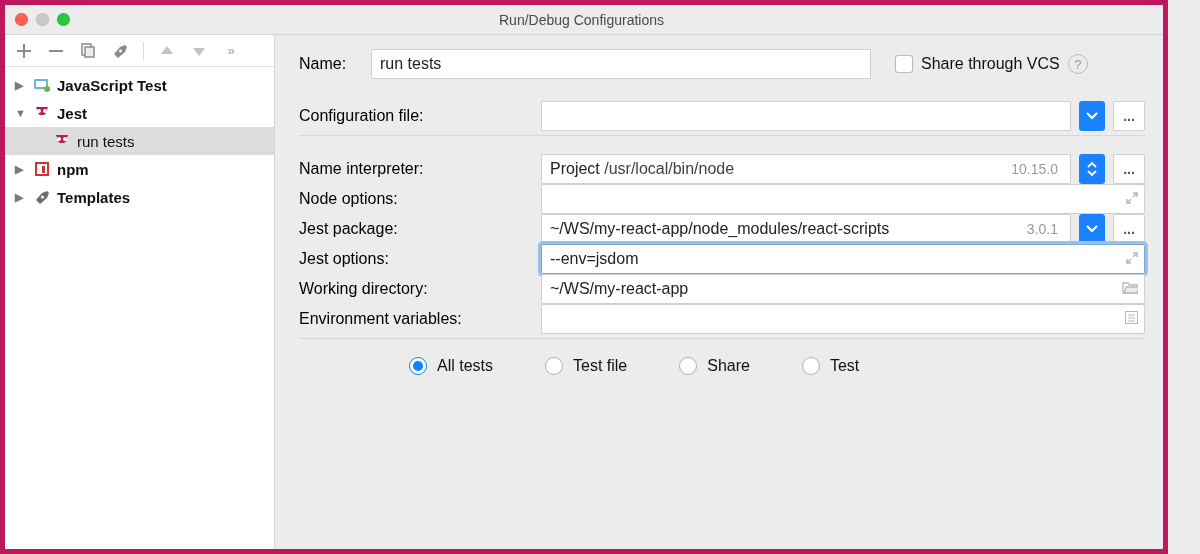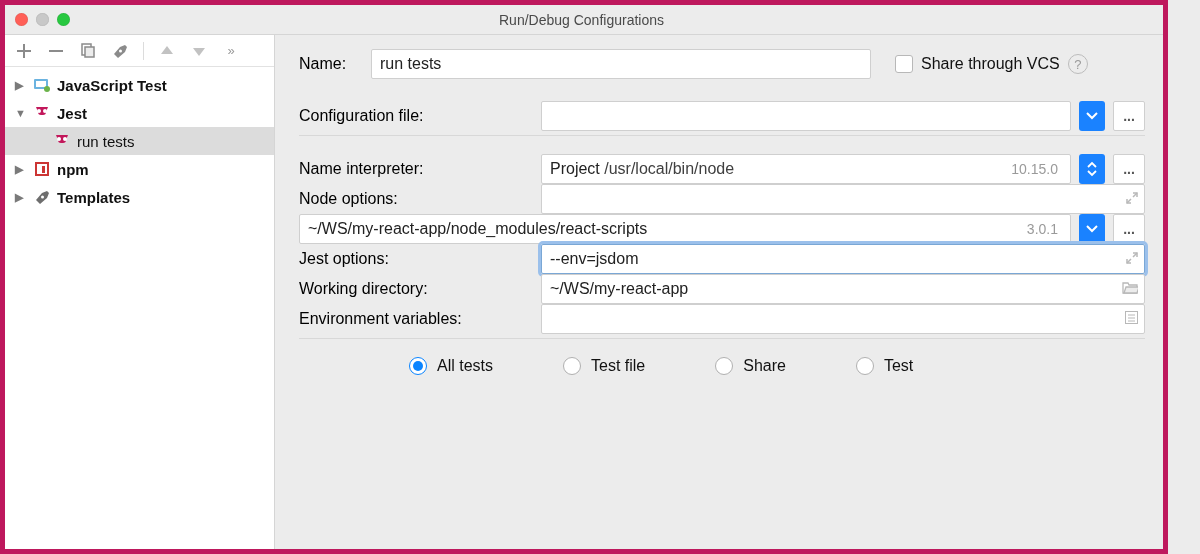--- a/index.html
+++ b/index.html
@@ -41,21 +41,21 @@
   .textbox.focused { outline:3px solid #9bc0eb; outline-offset:0; border-color:#7aa7d5;}
   .dropdown-btn { width:26px; height:30px; background:#1a82ff; border-radius:3px; display:flex; align-items:center; justify-content:center;}
   .dropdown-btn svg { fill:#fff;}
   .dropdown-btn.updown svg { fill:#fff;}
   .dots-btn { width:32px; height:30px; background:#fff; border:1px solid #cfcfcf; border-radius:2px; display:flex; align-items:center; justify-content:center; color:#555; font-weight:700;}
   .hr { height:1px; background:#d8d8d8; margin:4px 0 18px 0;}
   .check { width:18px; height:18px; border:1px solid #b8b8b8; border-radius:3px; background:#fff;}
   .share-wrap { display:flex; align-items:center; gap:8px; margin-left:12px;text-align:right;}
   .help-badge { width:20px; height:20px; border:1px solid #bcbcbc; border-radius:50%; color:#9a9a9a; display:flex; align-items:center; justify-content:center; font-size:13px;}
   .expand-ico, .folder-ico, .list-ico { position:absolute; right:6px; top:50%; transform:translateY(-50%); color:#b8b8b8;}
-  .radio-row { display:flex; gap:70px; padding-left:110px; align-items:center; margin-top:12px;}
+  .radio-row { display:flex; gap:52px; padding-left:110px; align-items:center; margin-top:12px;}
   .radio { display:flex; align-items:center; gap:10px; font-size:16px;}
   .rdot { width:18px; height:18px; border-radius:50%; border:1px solid #b0b0b0; background:#fff; position:relative;}
   .rdot.checked { border-color:#0a84ff;}
   .rdot.checked::after { content:""; position:absolute; inset:3px; border-radius:50%; background:#0a84ff;}
   
   .svgico { display:block;}
   .muted { color:#999;}
 </style>
 </head>
 <body>
@@ -227,20 +227,21 @@
               <svg width="12" height="12" viewBox="0 0 12 12">
                   <path d="M7 1h4v4M5 11H1V7" stroke="#b8b8b8" stroke-width="1.5" fill="none"></path>
                   <path d="M11 1L7 5M1 11l4-4" stroke="#b8b8b8" stroke-width="1.5"></path>
                 </svg>
             </span>
           </div>
         </div>
       </div>
 
       <div class="row">
+        <div class="label">Jest package:</div>
         <div class="field">
           <div class="textbox path">
             <span>~/WS/my-react-app/node_modules/react-scripts</span>
             <span class="suffix">3.0.1</span>
           </div>
           <div class="dropdown-btn">
             <svg width="12" height="8" viewBox="0 0 12 8">
                 <path d="M1 1l5 5 5-5" stroke="#fff" stroke-width="2" fill="none"></path>
               </svg>
           </div>

